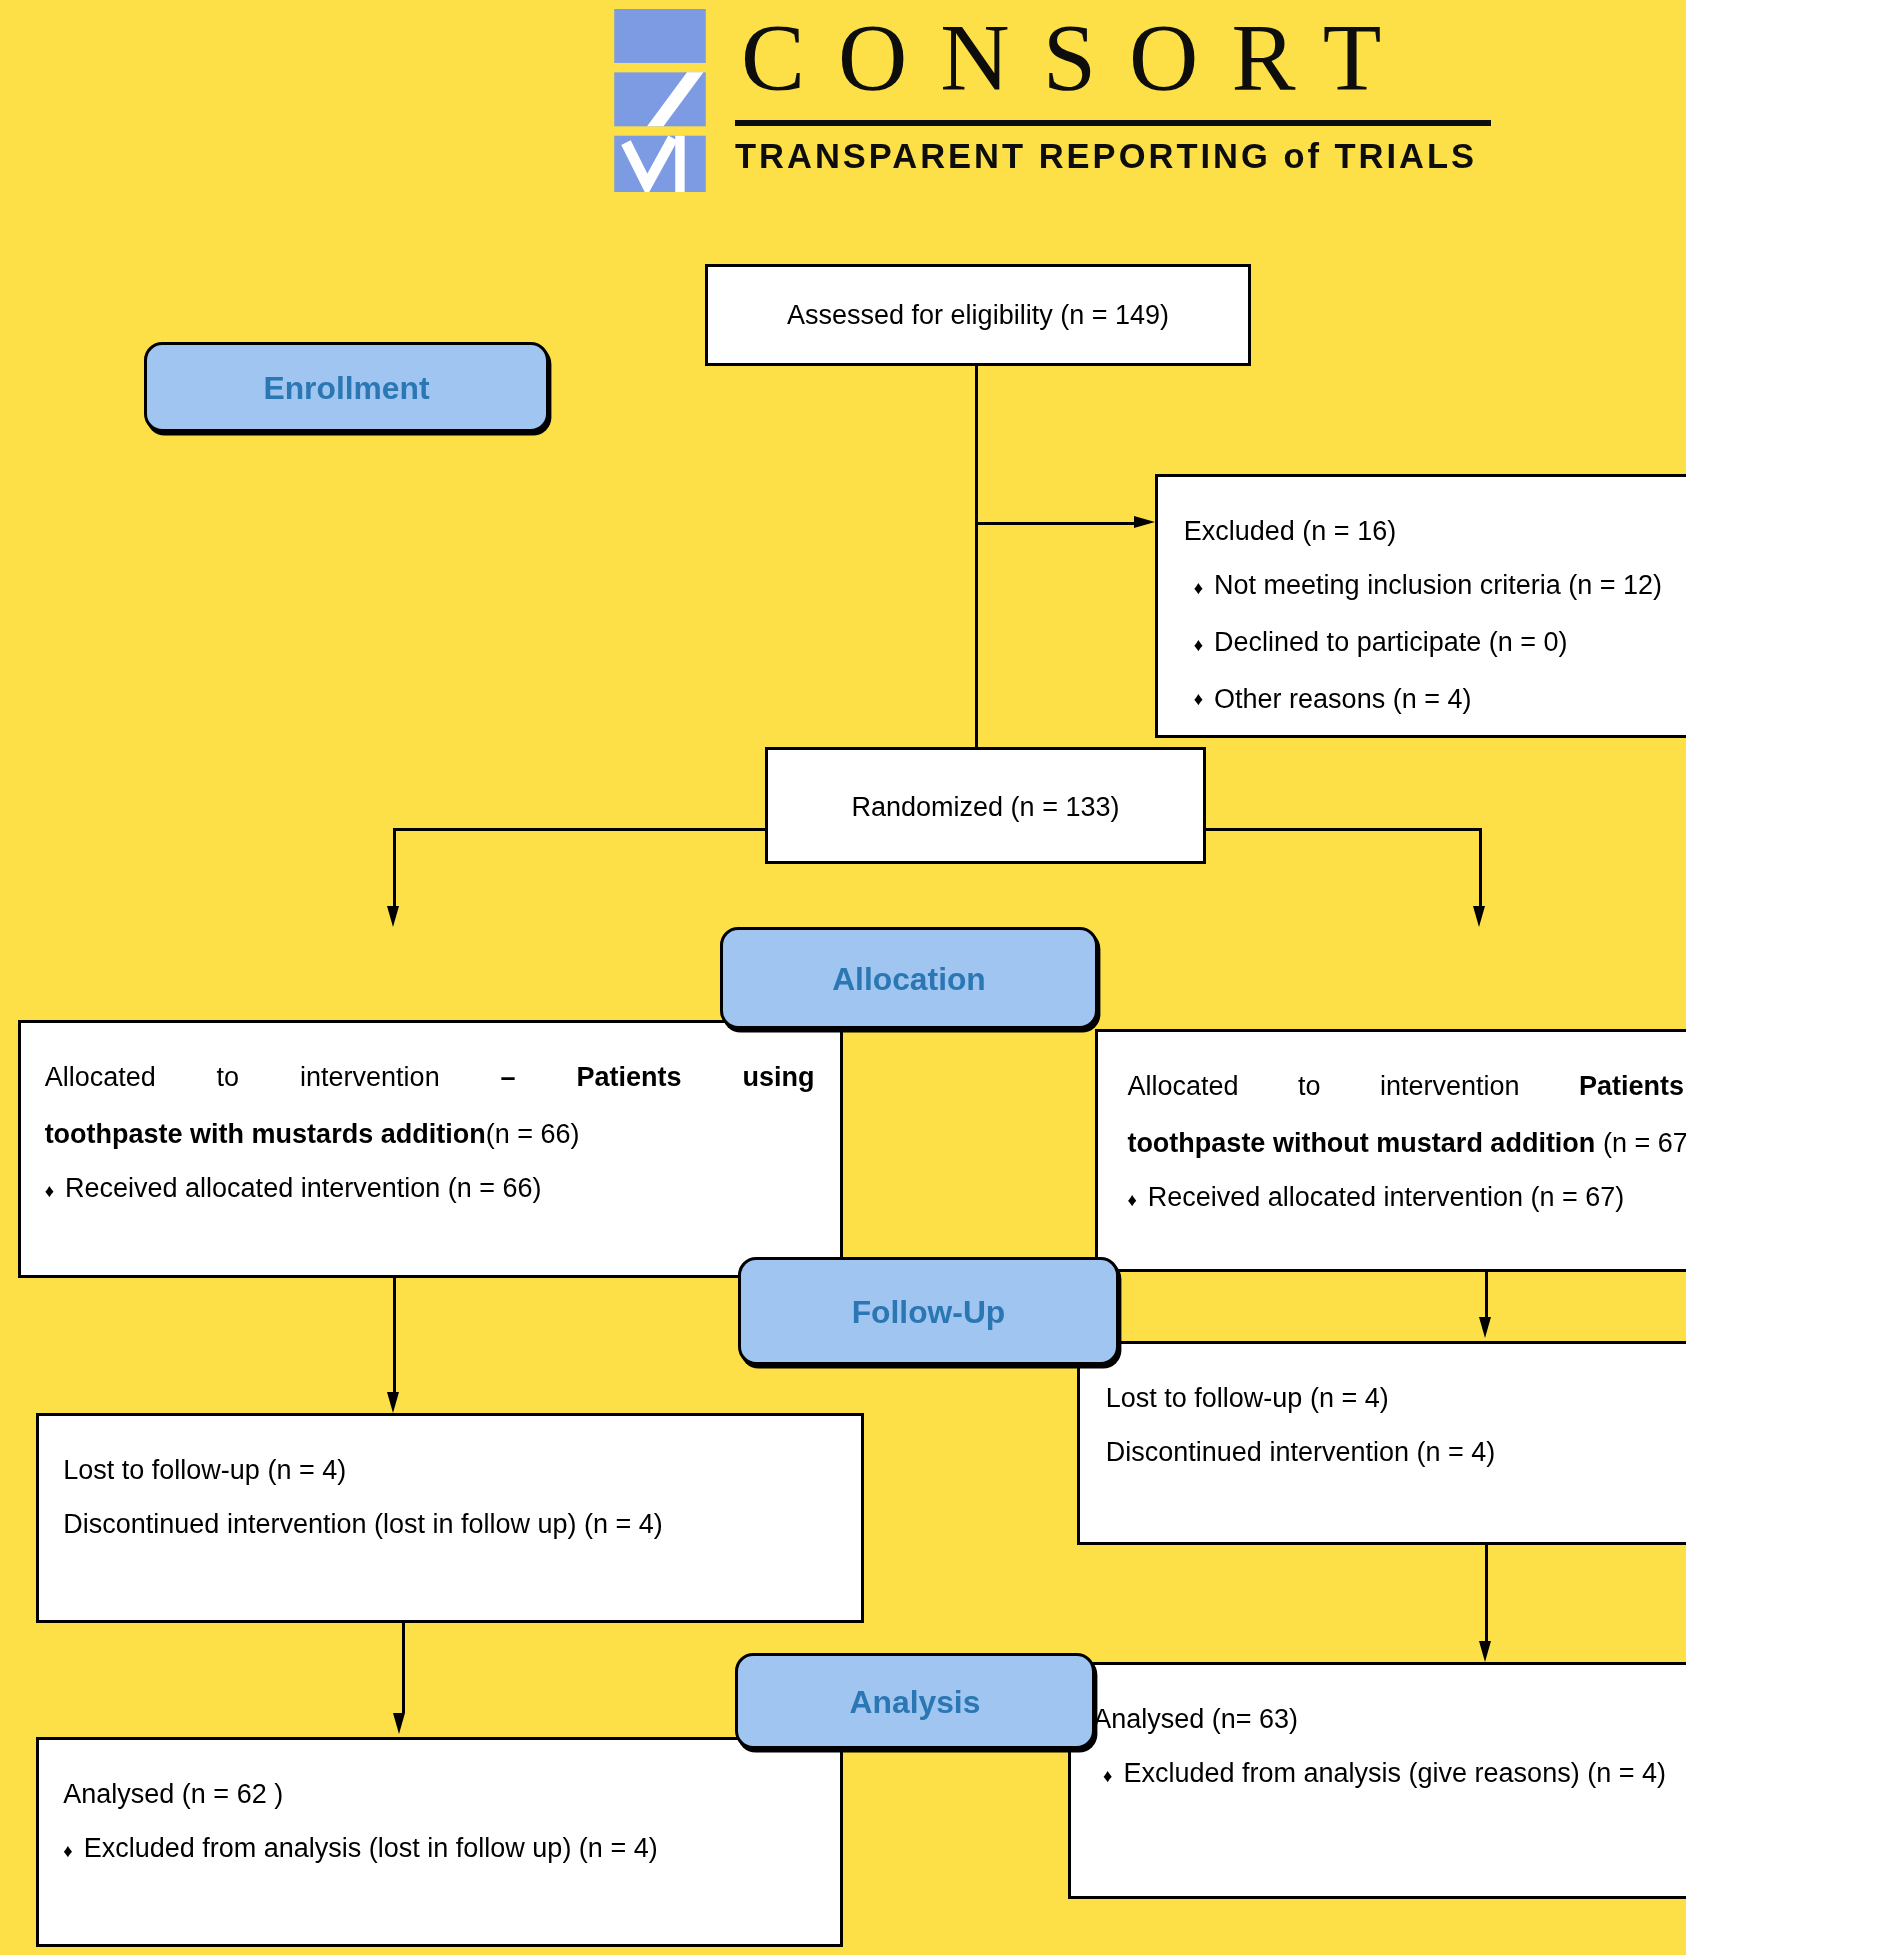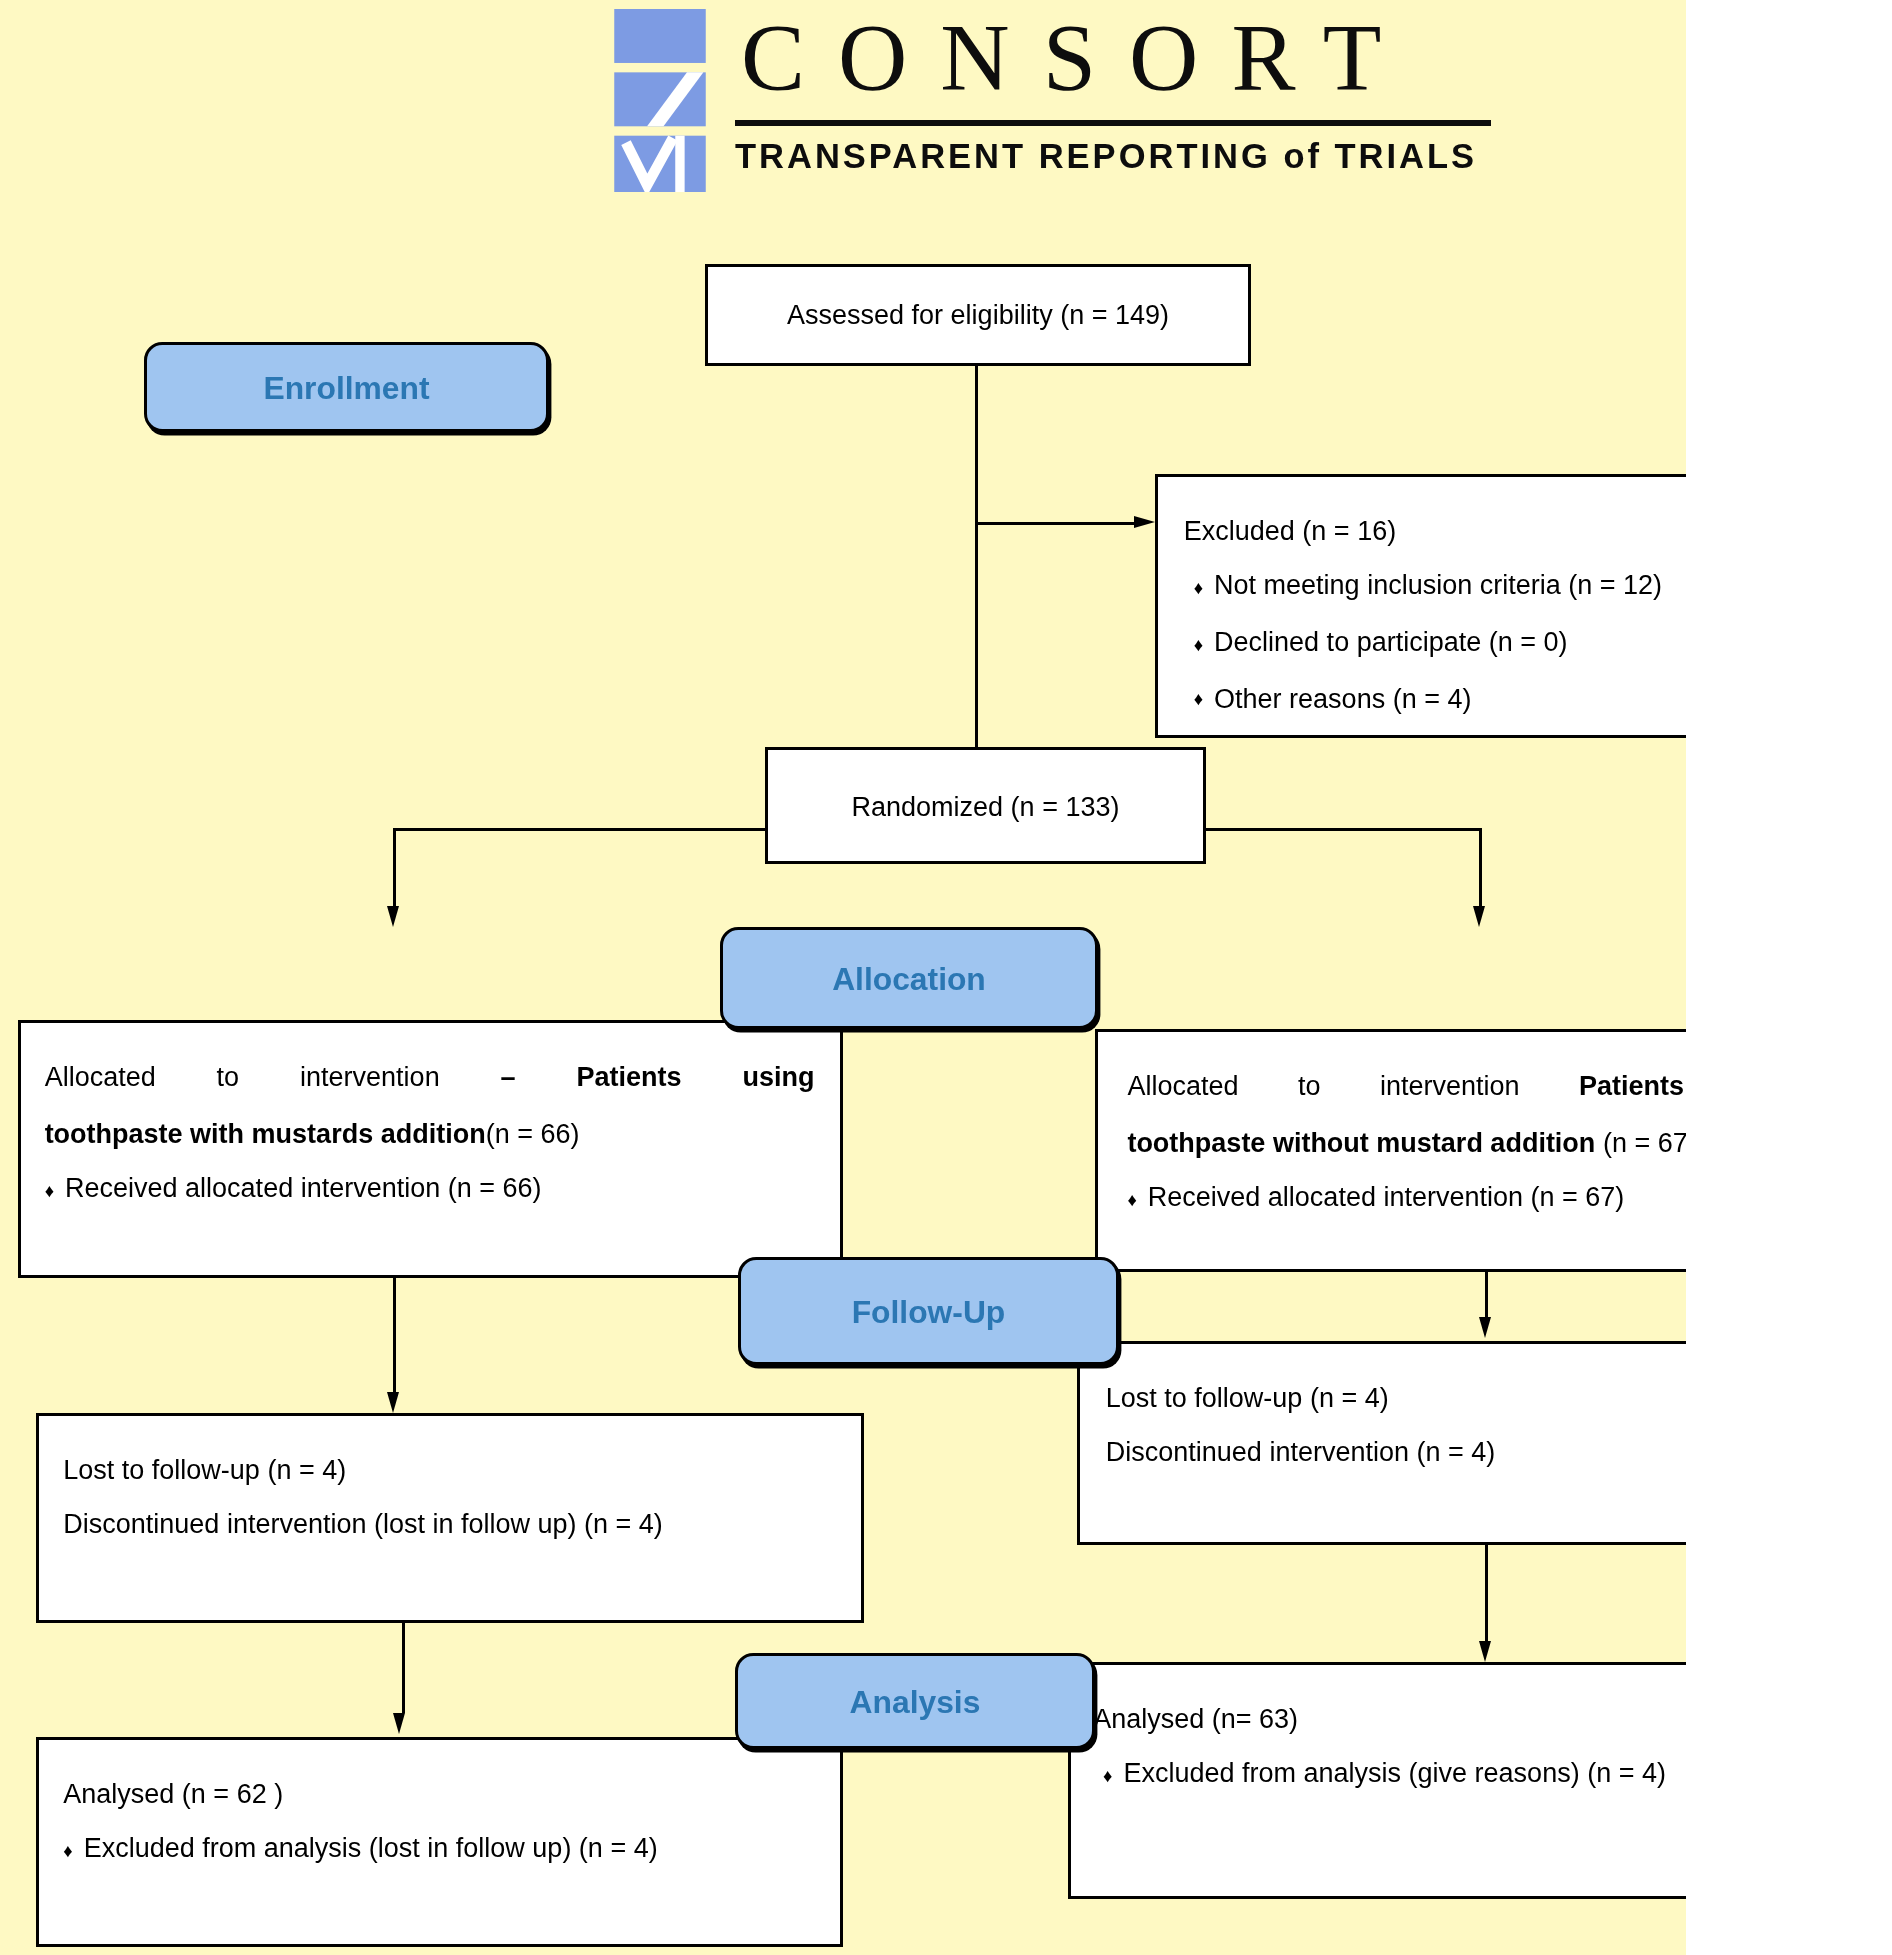--- a/index.html
+++ b/index.html
@@ -1,16 +1,16 @@
 <!DOCTYPE html>
 <html style="font-size:6.6px"><head>
 <meta charset="utf-8">
 <style>
   html,body{margin:0;padding:0;background:#fff;}
-  .stage{position:relative;width:1686px;height:1955px;overflow:hidden;background:#fef9c3;}
+  .stage{position:relative;width:1686px;height:1955px;overflow:hidden;background:#fde047;}
   .scaled{position:absolute;left:0;top:0;width:631px;height:652px;
           transform:scale(3);transform-origin:0 0;
           font-family:"Liberation Sans",sans-serif;color:#000;}
   
   .logo-icon{position:absolute;left:204px;top:2.5px;width:32px;height:61px;}
   .logo-title{position:absolute;left:247px;top:0px;width:262px;height:39px;line-height:39px;
               font-family:"Liberation Serif",serif;font-size:32px;font-weight:400;
               letter-spacing:11px;color:#0d0d0d;white-space:nowrap;}
   .logo-rule{position:absolute;left:245px;top:40px;width:252px;height:2px;background:#0d0d0d;}
   .logo-sub{position:absolute;left:245px;top:46px;width:258px;font-size:11.5px;font-weight:bold;

